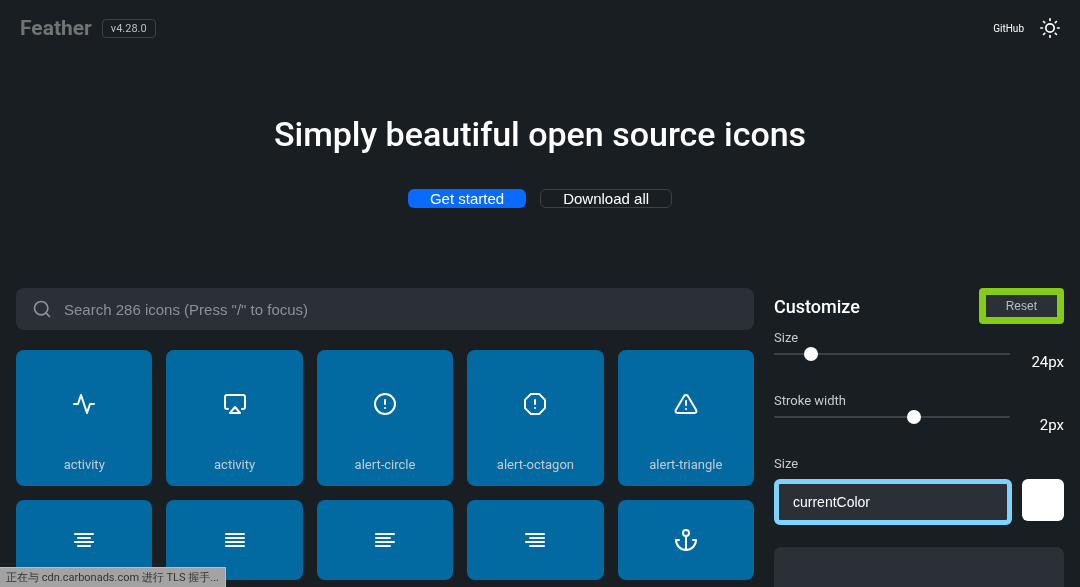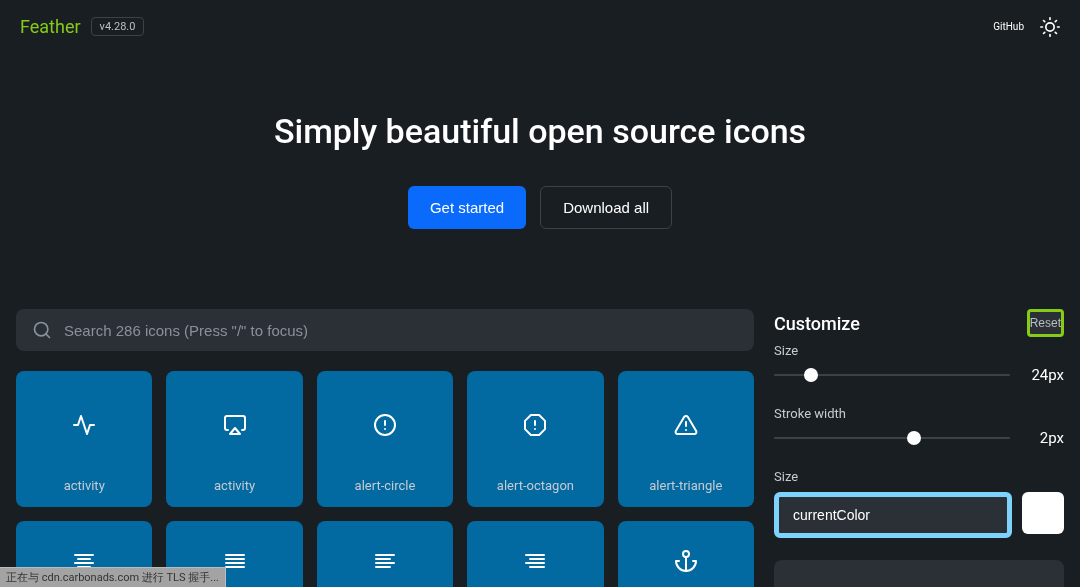--- a/index.html
+++ b/index.html
@@ -21,23 +21,23 @@
       justify-content: space-between;
       align-items: center;
       padding: 16px 20px;
     }
     .header-left {
       display: flex;
       align-items: center;
       gap: 10px;
     }
     .logo {
-      font-size: 18px;
-      font-weight: 400;
-      color: #84cc16;
+      font-size: 21px;
+      font-weight: 700;
+      color: #737373;
     }
     .version {
       border: 1px solid #3b4248;
       border-radius: 4px;
       padding: 2px 8px;
       font-size: 11px;
       color: #b8bfc4;
     }
     .header-right {
       display: flex;
@@ -67,21 +67,21 @@
       font-weight: 500;
       margin-bottom: 35px;
       color: #fff;
     }
     .hero-buttons {
       display: flex;
       gap: 14px;
       justify-content: center;
     }
     .btn {
-      padding: 12px 22px;
+      padding: 0 22px;
       border-radius: 6px;
       font-size: 15px;
       font-weight: 500;
       cursor: pointer;
       border: none;
     }
     .btn-primary {
       background: #096afc;
       color: #fff;
     }
@@ -172,39 +172,38 @@
       justify-content: space-between;
       align-items: center;
       margin-bottom: 6px;
     }
     .sidebar-title {
       font-size: 18px;
       font-weight: 500;
     }
     .reset-btn {
       background: #2a3036;
-      border: 3px solid #84cc16;
+      border: 7px solid #84cc16;
       color: #b8bfc4;
       font-size: 12px;
-      padding: 4px 0;
+      padding: 4px 20px;
       border-radius: 4px;
       cursor: pointer;
     }
     .control-group {
       margin-bottom: 22px;
     }
     .control-label {
       font-size: 13px;
       color: #c5cbd1;
       margin-bottom: 8px;
       display: block;
     }
     .slider-row {
       display: flex;
-      align-items: center;
       gap: 14px;
     }
     .slider {
       flex: 1;
       -webkit-appearance: none;
       appearance: none;
       height: 2px;
       background: #3b4248;
       outline: none;
       border-radius: 2px;

